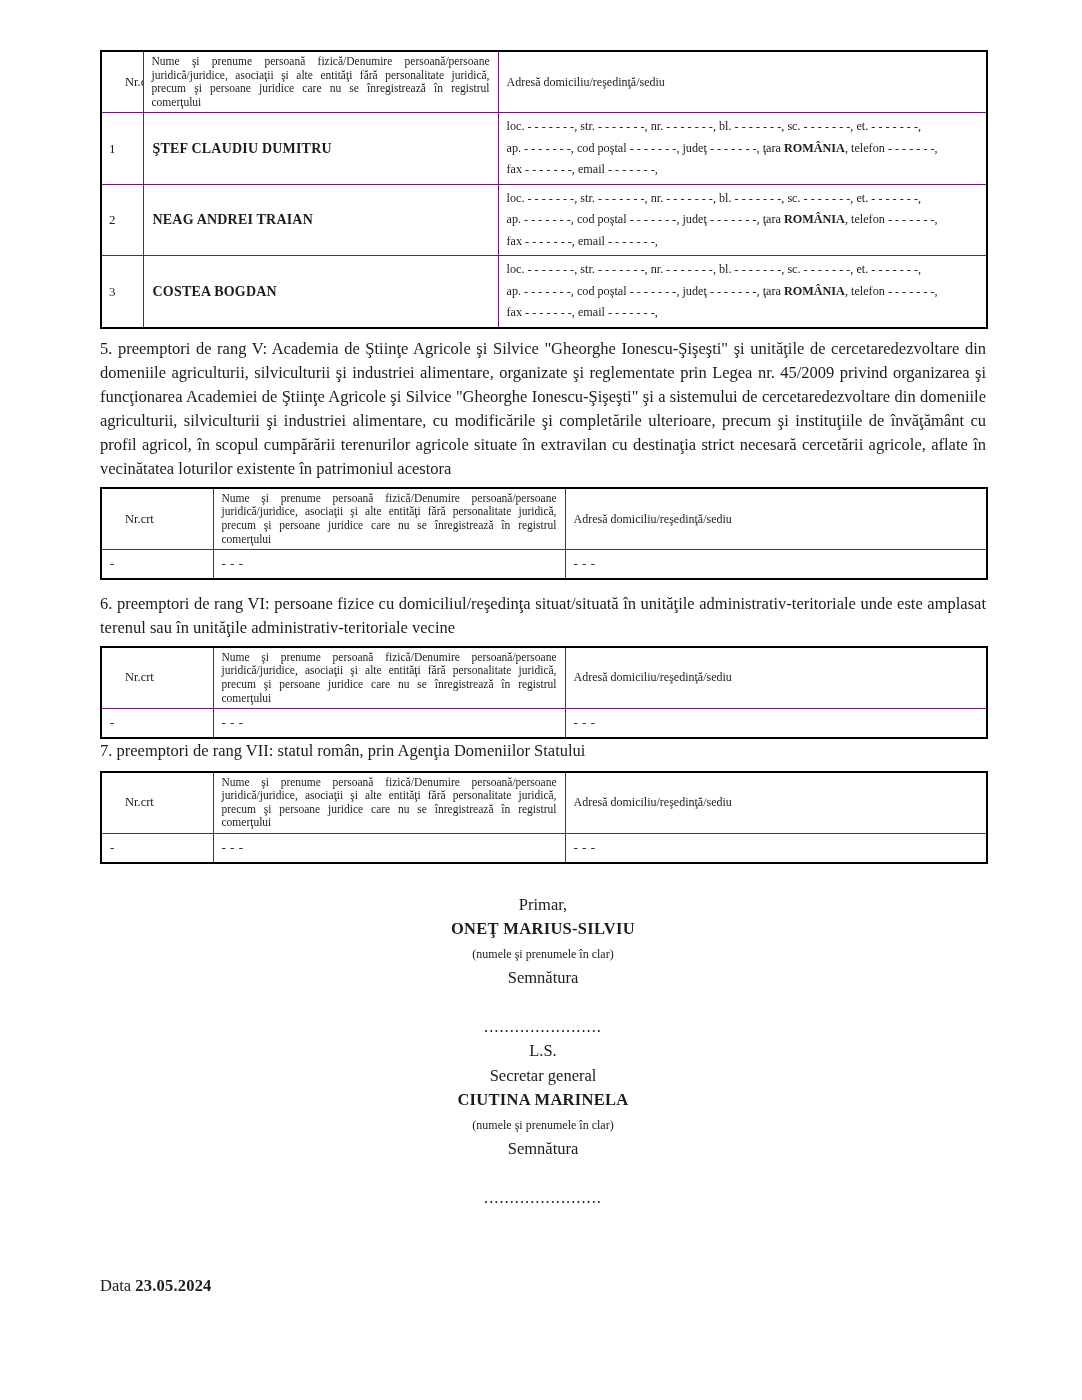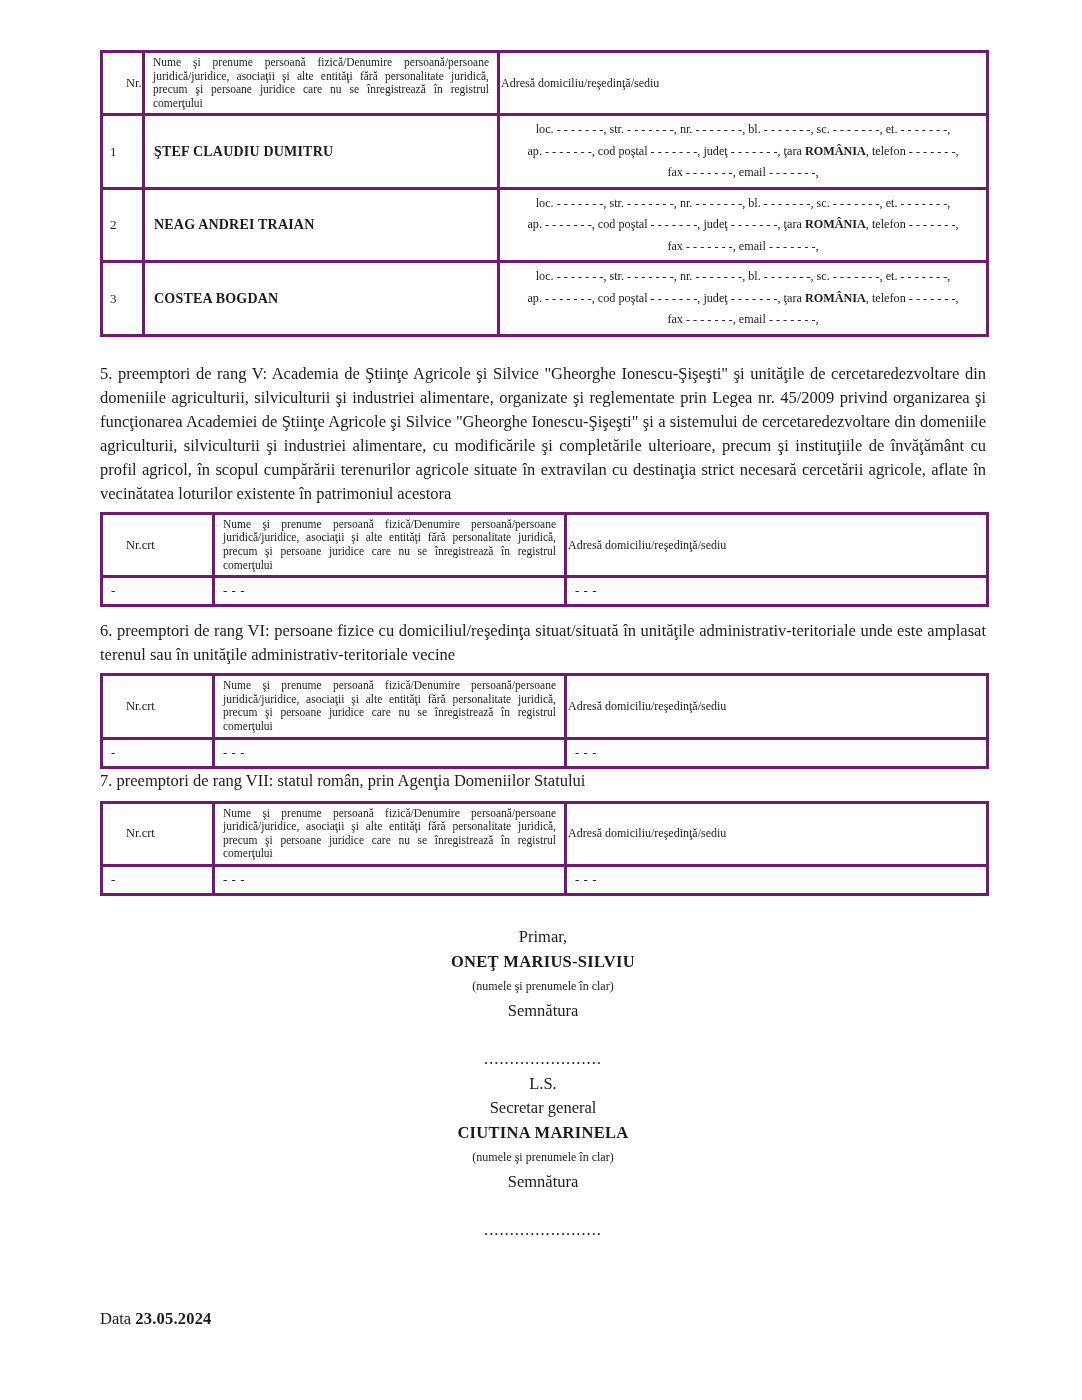--- a/index.html
+++ b/index.html
@@ -5,47 +5,47 @@
   * { margin:0; padding:0; box-sizing:border-box; }
   body { background:#e8e8e8; font-family:"Liberation Serif", serif; }
   .page {
     position:relative; width:1082px; height:1400px; margin:0 auto;
     background:#ffffff; color:#1b1b1b; overflow:hidden;
   }
   .content { position:absolute; left:100px; top:50px; width:886px; }
 
   table { border-collapse:collapse; table-layout:fixed; width:886px; background:#fff; }
   table.tbl { border:2px solid #000; }
-  .tbl td { border:3px solid #701a75; vertical-align:middle; overflow:hidden; }
+  .tbl td { border:1px solid #701a75; vertical-align:middle; overflow:hidden; }
 
   
   .main-tbl col.c1 { width:42px; }
   .main-tbl col.c2 { width:355px; }
   .main-tbl col.c3 { width:489px; }
   .main-tbl .hdr td { height:45px; }
   .main-tbl .row td { height:66px; }
 
   
   .sec-tbl col.c1 { width:112px; }
   .sec-tbl col.c2 { width:352px; }
   .sec-tbl col.c3 { width:422px; }
   .sec-tbl .hdr td { height:53px; }
   .sec-tbl .row td { height:29px; }
 
   .hdr .h-nr   { font-size:12.5px; padding:2px 23px; }
   .hdr .h-name { font-size:11.5px; line-height:13.6px; text-align:justify; padding:3px 8px; vertical-align:middle; }
-  .hdr .h-addr { font-size:12px; padding:2px 1px; }
+  .hdr .h-addr { font-size:12px; padding:2px 8px; }
 
   .nr-cell   { font-size:13px; padding:2px 7px; }
   .name-cell { font-size:14px; font-weight:bold; padding:2px 9px; letter-spacing:.2px; }
-  .addr-cell { font-size:12.2px; line-height:21.5px; padding:3px 8px;text-align:center; }
+  .addr-cell { font-size:12.2px; line-height:21.5px; padding:3px 8px; }
   .dash-cell { font-size:13px; padding:2px 8px; letter-spacing:.5px; }
 
   .para { font-size:16.5px; line-height:24px; text-align:justify; }
-  .para-5 { margin-top:25px; margin-bottom:6px; }
+  .para-5 { margin-top:8px; margin-bottom:6px; }
   .para-6 { margin-top:12px; margin-bottom:6px; }
   .para-7 { margin-bottom:8px; }
 
   .sig-block { margin-top:29px; text-align:center; font-size:16.5px; }
   .sig-block > div { line-height:24.5px; }
   .sig-bold { font-weight:bold; letter-spacing:.3px; }
   .sig-small { font-size:12px; }
   .sig-gap { height:24px; }
   .dots-line { letter-spacing:1px; }
 

